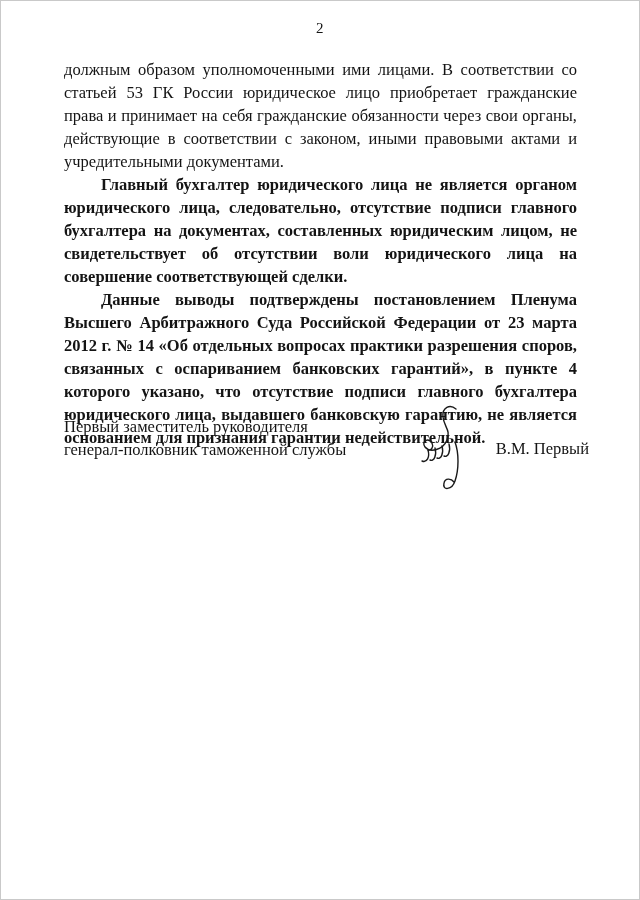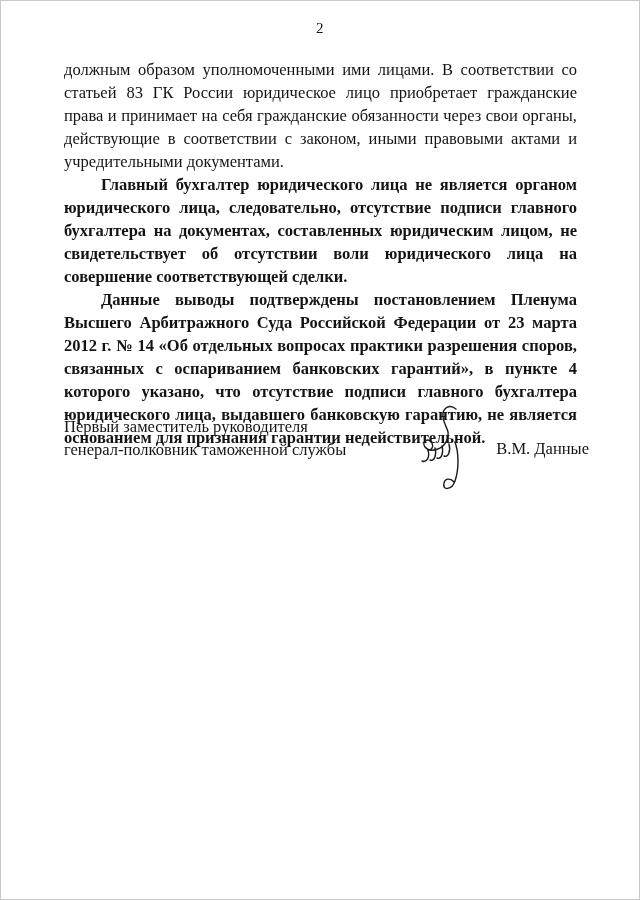--- a/index.html
+++ b/index.html
@@ -70,21 +70,21 @@
   }
 </style>
 </head>
 <body>
 
 <div class="page">
 
   <div class="page-number">2</div>
 
   <div class="content">
-    <p>должным образом уполномоченными ими лицами. В соответствии со статьей 83 ГК России юридическое лицо приобретает гражданские права и принимает на себя гражданские обязанности через свои органы, действующие в соответствии с законом, иными правовыми актами и учредительными документами.</p>
+    <p>должным образом уполномоченными ими лицами. В соответствии со статьей 53 ГК России юридическое лицо приобретает гражданские права и принимает на себя гражданские обязанности через свои органы, действующие в соответствии с законом, иными правовыми актами и учредительными документами.</p>
     <p class="indent">Главный бухгалтер юридического лица не является органом юридического лица, следовательно, отсутствие подписи главного бухгалтера на документах, составленных юридическим лицом, не свидетельствует об отсутствии воли юридического лица на совершение соответствующей сделки.</p>
     <p class="indent">Данные выводы подтверждены постановлением Пленума Высшего Арбитражного Суда Российской Федерации от 23 марта 2012 г. № 14 «Об отдельных вопросах практики разрешения споров, связанных с оспариванием банковских гарантий», в пункте 4 которого указано, что отсутствие подписи главного бухгалтера юридического лица, выдавшего банковскую гарантию, не является основанием для признания гарантии недействительной.</p>
   </div>
 
   <div class="signature-row">
 
     <div class="signature-titles">
       <div>Первый заместитель руководителя</div>
       <div>генерал-полковник таможенной службы</div>
     </div>
@@ -93,18 +93,18 @@
       <svg class="signature-glyph" viewBox="0 0 86 92" xmlns="http://www.w3.org/2000/svg">
         <g fill="none" stroke="#1a1a1a" stroke-width="1.4" stroke-linecap="round">
           <path d="M52 6 C 46 1, 38 4, 39 14 C 40 24, 47 27, 43 37 C 39 47, 26 50, 21 44 C 17 39, 24 34, 28 40 C 30 44, 27 48, 24 47"></path>
           <path d="M24 47 C 26 54, 23 60, 18 58"></path>
           <path d="M31 45 C 33 52, 30 59, 26 57"></path>
           <path d="M38 43 C 40 50, 37 57, 33 55"></path>
           <path d="M45 41 C 47 48, 44 55, 40 53"></path>
           <path d="M51 39 C 55 50, 55 66, 51 78 C 48 87, 38 88, 40 80 C 41 75, 47 75, 50 79"></path>
         </g>
       </svg>
-      <div class="signer-name">В.М. Данные</div>
+      <div class="signer-name">В.М. Первый</div>
     </div>
 
   </div>
 
 </div>
 
 </body></html>

